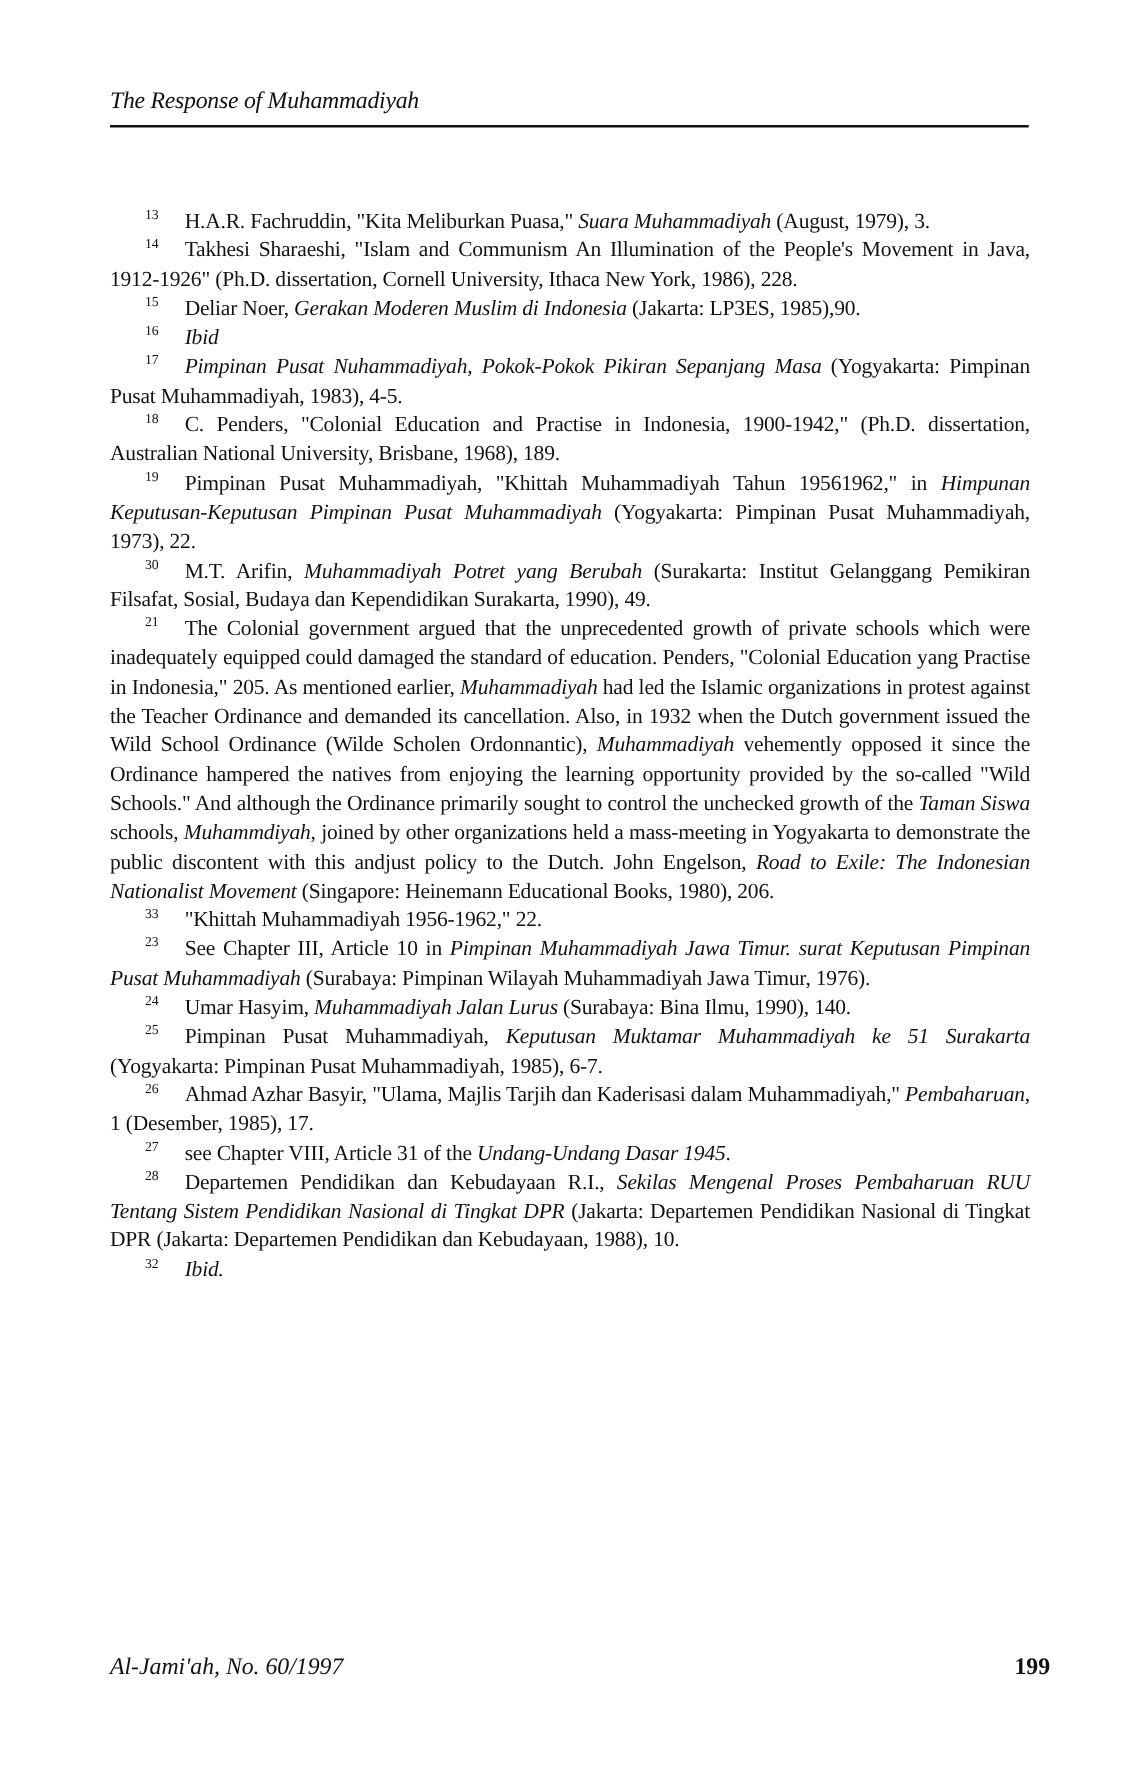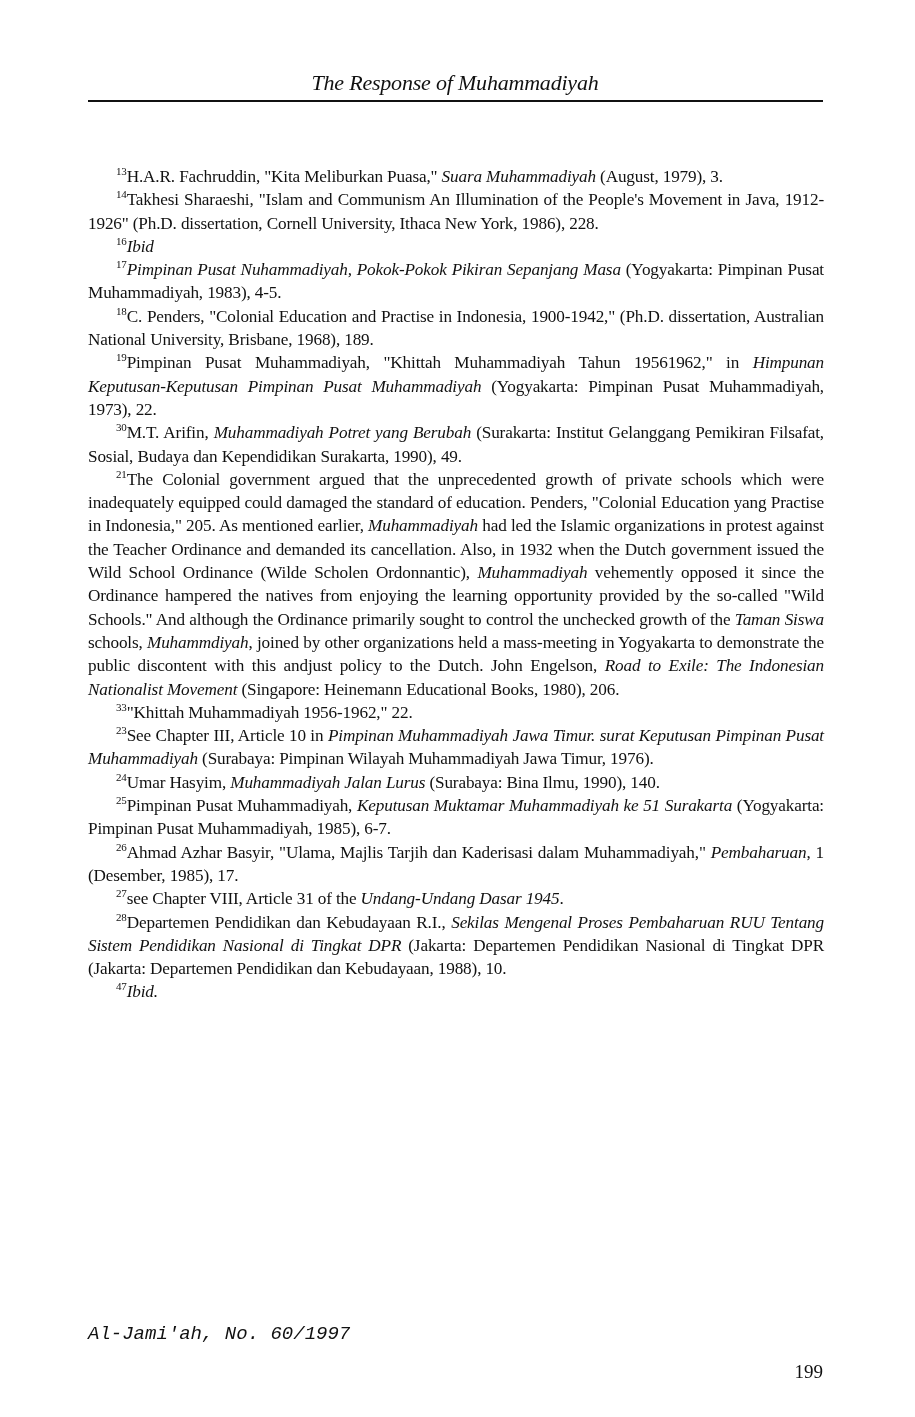--- a/index.html
+++ b/index.html
@@ -2,59 +2,60 @@
 <html><head>
   <meta charset="utf-8">
   <style>
     html, body { margin: 0; padding: 0; background: #ffffff; }
     body {
       width: 915px; height: 1417px; position: relative; overflow: hidden;
       font-family: "Liberation Serif", "DejaVu Serif", serif; color: #111111;
     }
     .running-head {
       position: absolute; left: 88px; width: 734px; top: 70px;
-      text-align: center; font-style: italic; font-size: 22px; letter-spacing: -0.2px;
+      text-align: left; font-style: italic; font-size: 19px; letter-spacing: -0.2px;
     }
     .rule {
       position: absolute; left: 88px; width: 735px; top: 100px; height: 2px; background: #111;
     }
     .notes {
       position: absolute; left: 88px; width: 736px; top: 165px;
       font-size: 17.2px; line-height: 23.3px; text-align: justify;
       letter-spacing: -0.15px;
     }
     .note { text-indent: 28px; margin: 0; }
-    .note sup { font-size: 11px; vertical-align: 7px; line-height: 0; margin-right: 0; }
+    .note sup { font-size: 11px; vertical-align: 7px; line-height: 0; margin-right: 21px; }
     .note i { font-style: italic; }
     .footer-left {
-      position: absolute; left: 88px; top: 1323px; font-style: italic; font-size: 19px; font-family: Liberation Mono, monospace;
+      position: absolute; left: 88px; top: 1323px; font-style: italic; font-size: 19px;
     }
     .footer-right {
-      position: absolute; right: 92px; top: 1323px; font-weight: normal; font-size: 19px; margin-top: 38px;
+      position: absolute; right: 75px; top: 1323px; font-weight: bold; font-size: 19px;
     }
   </style>
 </head>
 <body>
 
 <div class="running-head">The Response of Muhammadiyah</div>
 <div class="rule"></div>
 
 <div class="notes" id="notes">
     <p class="note"><sup>13</sup><span>H.A.R. Fachruddin, "Kita Meliburkan Puasa," </span><i>Suara Muhammadiyah</i><span> (August, 1979), 3.</span></p>
     <p class="note"><sup>14</sup><span>Takhesi Sharaeshi, "Islam and Communism An Illumination of the People's Movement in Java, 1912-1926" (Ph.D. dissertation, Cornell University, Ithaca New York, 1986), 228.</span></p>
+    <p class="note"><sup>15</sup><span>Deliar Noer, </span><i>Gerakan Moderen Muslim di Indonesia</i><span> (Jakarta: LP3ES, 1985),90.</span></p>
     <p class="note"><sup>16</sup><i>Ibid</i></p>
     <p class="note"><sup>17</sup><i>Pimpinan Pusat Nuhammadiyah, Pokok-Pokok Pikiran Sepanjang Masa</i><span> (Yogyakarta: Pimpinan Pusat Muhammadiyah, 1983), 4-5.</span></p>
     <p class="note"><sup>18</sup><span>C. Penders, "Colonial Education and Practise in Indonesia, 1900-1942," (Ph.D. dissertation, Australian National University, Brisbane, 1968), 189.</span></p>
     <p class="note"><sup>19</sup><span>Pimpinan Pusat Muhammadiyah, "Khittah Muhammadiyah Tahun 19561962," in </span><i>Himpunan Keputusan-Keputusan Pimpinan Pusat Muhammadiyah</i><span> (Yogyakarta: Pimpinan Pusat Muhammadiyah, 1973), 22.</span></p>
     <p class="note"><sup>30</sup><span>M.T. Arifin, </span><i>Muhammadiyah Potret yang Berubah</i><span> (Surakarta: Institut Gelanggang Pemikiran Filsafat, Sosial, Budaya dan Kependidikan Surakarta, 1990), 49.</span></p>
     <p class="note"><sup>21</sup><span>The Colonial government argued that the unprecedented growth of private schools which were inadequately equipped could damaged the standard of education. Penders, "Colonial Education yang Practise in Indonesia," 205. As mentioned earlier, </span><i>Muhammadiyah</i><span> had led the Islamic organizations in protest against the Teacher Ordinance and demanded its cancellation. Also, in 1932 when the Dutch government issued the Wild School Ordinance (Wilde Scholen Ordonnantic), </span><i>Muhammadiyah</i><span> vehemently opposed it since the Ordinance hampered the natives from enjoying the learning opportunity provided by the so-called "Wild Schools." And although the Ordinance primarily sought to control the unchecked growth of the </span><i>Taman Siswa</i><span> schools, </span><i>Muhammdiyah</i><span>, joined by other organizations held a mass-meeting in Yogyakarta to demonstrate the public discontent with this andjust policy to the Dutch. John Engelson, </span><i>Road to Exile: The Indonesian Nationalist Movement</i><span> (Singapore: Heinemann Educational Books, 1980), 206.</span></p>
     <p class="note"><sup>33</sup><span>"Khittah Muhammadiyah 1956-1962," 22.</span></p>
     <p class="note"><sup>23</sup><span>See Chapter III, Article 10 in </span><i>Pimpinan Muhammadiyah Jawa Timur. surat Keputusan Pimpinan Pusat Muhammadiyah</i><span> (Surabaya: Pimpinan Wilayah Muhammadiyah Jawa Timur, 1976).</span></p>
     <p class="note"><sup>24</sup><span>Umar Hasyim, </span><i>Muhammadiyah Jalan Lurus</i><span> (Surabaya: Bina Ilmu, 1990), 140.</span></p>
     <p class="note"><sup>25</sup><span>Pimpinan Pusat Muhammadiyah, </span><i>Keputusan Muktamar Muhammadiyah ke 51 Surakarta</i><span> (Yogyakarta: Pimpinan Pusat Muhammadiyah, 1985), 6-7.</span></p>
     <p class="note"><sup>26</sup><span>Ahmad Azhar Basyir, "Ulama, Majlis Tarjih dan Kaderisasi dalam Muhammadiyah," </span><i>Pembaharuan</i><span>, 1 (Desember, 1985), 17.</span></p>
     <p class="note"><sup>27</sup><span>see Chapter VIII, Article 31 of the </span><i>Undang-Undang Dasar 1945</i><span>.</span></p>
     <p class="note"><sup>28</sup><span>Departemen Pendidikan dan Kebudayaan R.I., </span><i>Sekilas Mengenal Proses Pembaharuan RUU Tentang Sistem Pendidikan Nasional di Tingkat DPR</i><span> (Jakarta: Departemen Pendidikan Nasional di Tingkat DPR (Jakarta: Departemen Pendidikan dan Kebudayaan, 1988), 10.</span></p>
-    <p class="note"><sup>47</sup><i>Ibid.</i></p>
+    <p class="note"><sup>32</sup><i>Ibid.</i></p>
   </div>
 
 <div class="footer-left">Al-Jami'ah, No. 60/1997</div>
 <div class="footer-right">199</div>
 
 </body></html>

